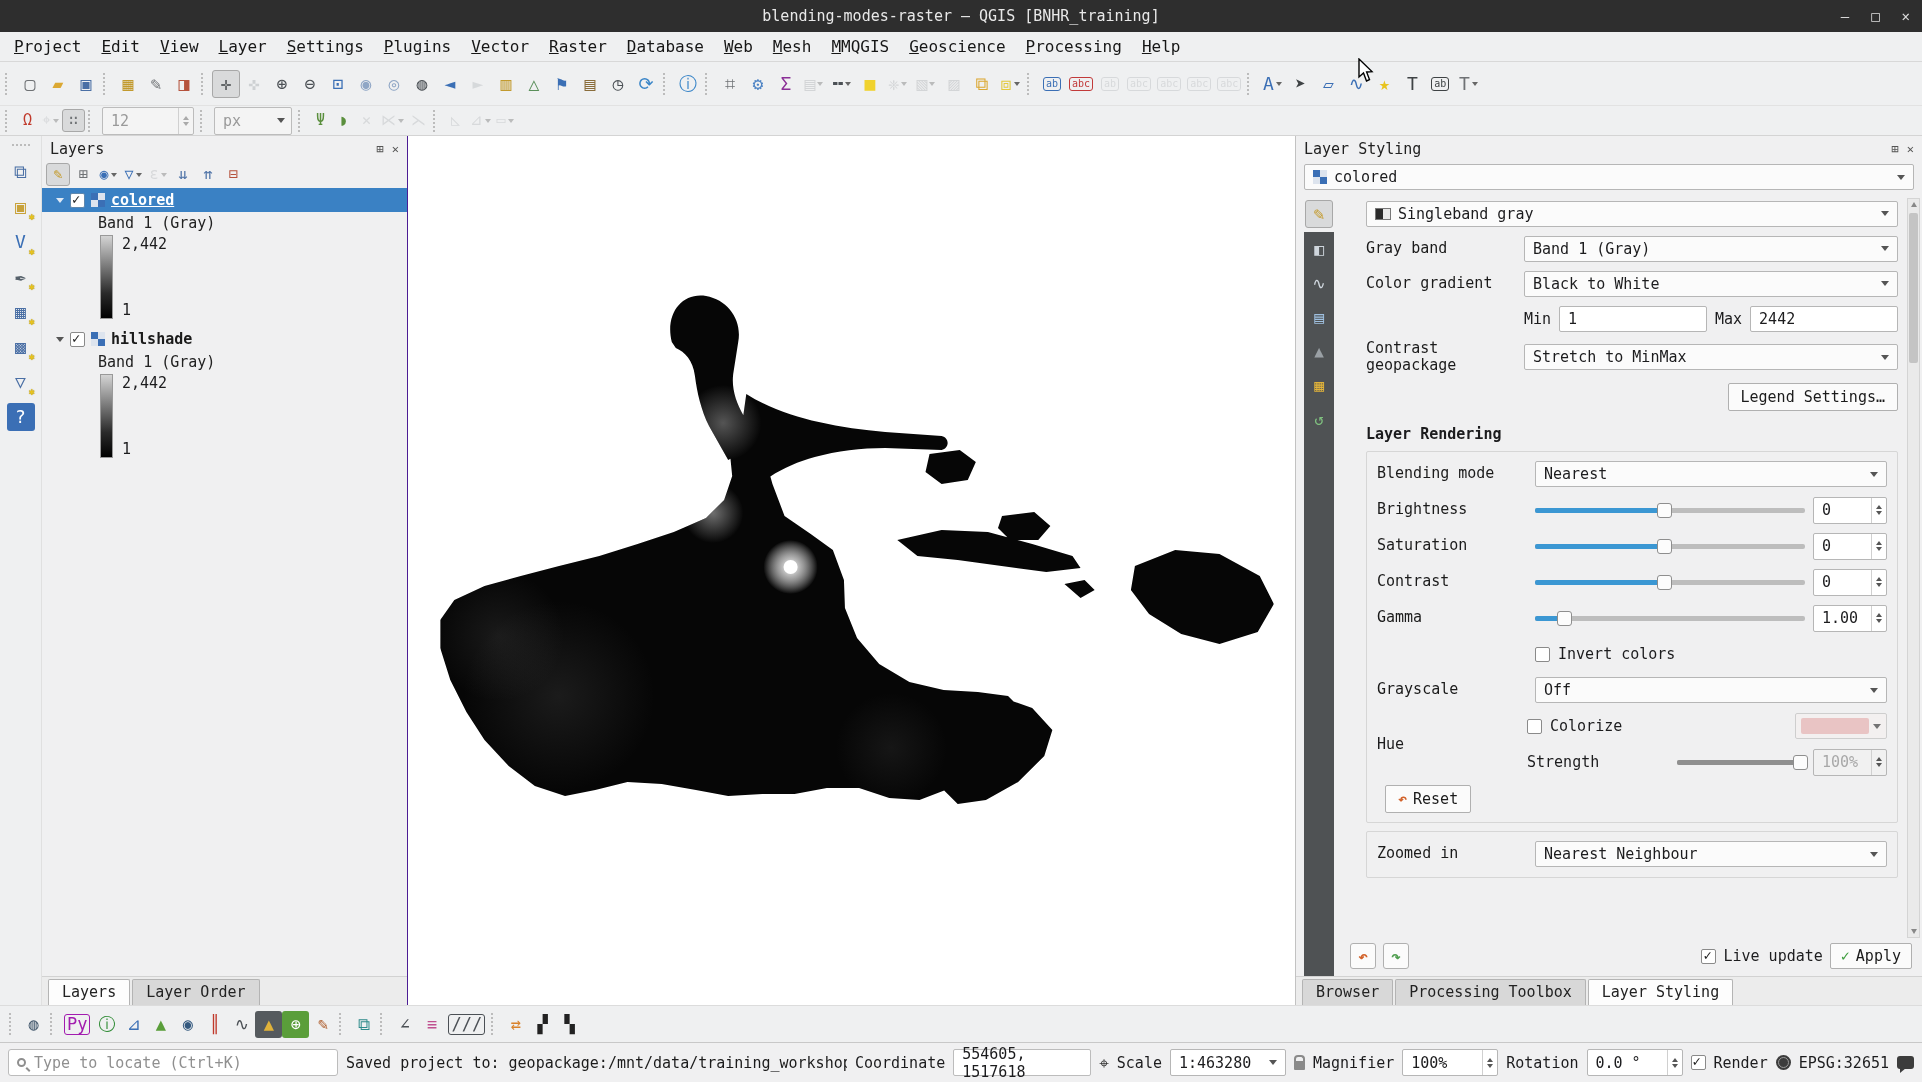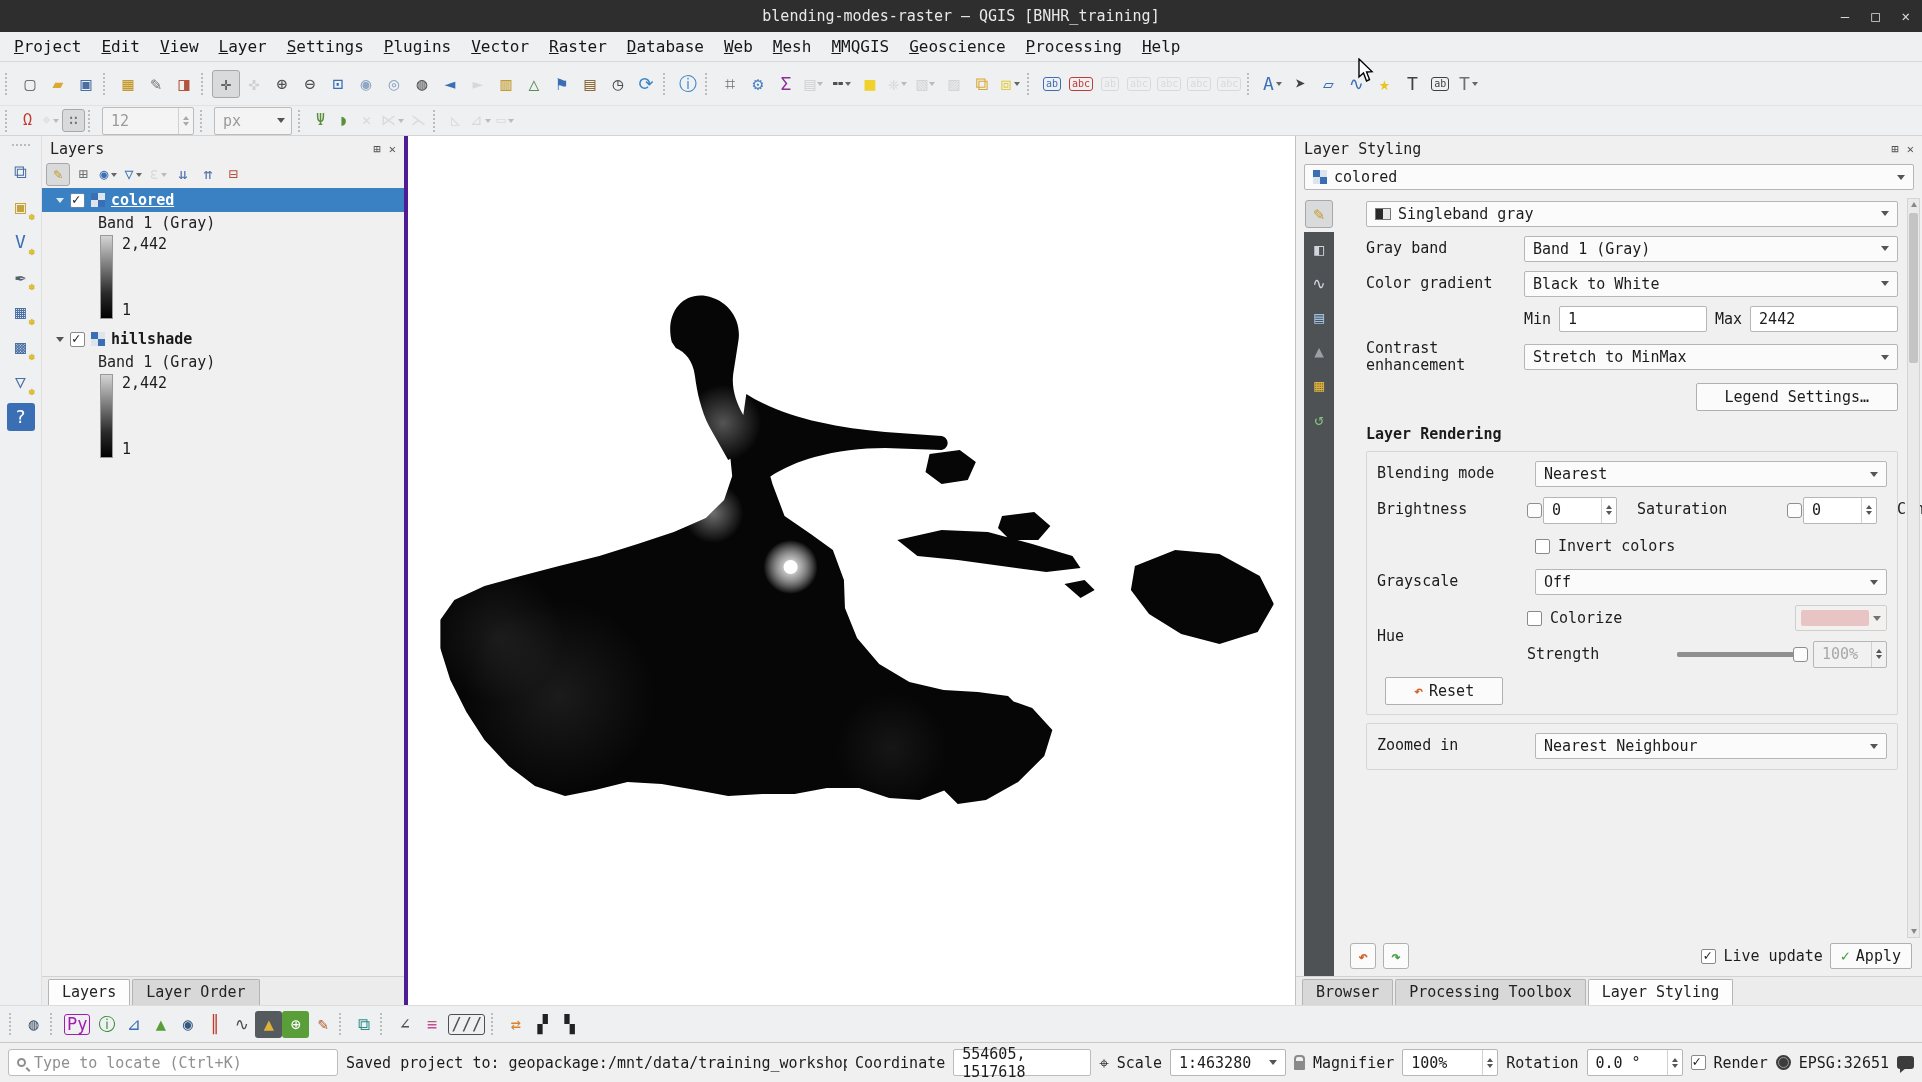--- a/index.html
+++ b/index.html
@@ -44,21 +44,21 @@
   .tb-spin .sp-btns i:last-child,.tb-select .sp-btns i:last-child { border-top-color:#aaa; }
   .caret { width:0; height:0; border-left:4px solid transparent; border-right:4px solid transparent; border-top:5px solid #555; flex:none; }
 
   
   .main { height:869px; display:flex; flex:none; }
   .leftbar { width:42px; background:#eff0f1; display:flex; flex-direction:column; align-items:center; padding-top:8px; gap:7px; border-right:1px solid #e0e0e0; }
   .leftbar::before { content:""; width:18px; height:5px; border-top:2px dotted #bcbcbc; }
   .leftbar .icon { min-width:28px; }
 
   
-  .layers-panel { width:366px; background:#f0f0f1; border-right:4px solid #4c1d95; display:flex; flex-direction:column; }
+  .layers-panel { width:366px; background:#f0f0f1; border-right:1px solid #4c1d95; display:flex; flex-direction:column; }
   .dock-header { height:25px; display:flex; align-items:center; padding:0 8px; flex:none; }
   .dock-title { font-size:15px; color:#222; }
   .dock-btns { margin-left:auto; display:flex; gap:8px; }
   .dock-btns .db { font-size:12px; color:#555; line-height:1; }
   .ltoolbar { height:27px; display:flex; align-items:center; padding:0 4px; gap:1px; flex:none; }
   .ltoolbar .icon { min-width:24px; height:23px; }
   .ltoolbar .icon .glyph { font-size:15px; }
   .tree { flex:1; overflow:hidden; font-size:15px; }
   .tree-row { height:24px; display:flex; align-items:center; gap:6px; padding-left:14px; }
   .tree-row.selected { background:var(--selection); }
@@ -100,21 +100,21 @@
   .row { display:flex; align-items:center; min-height:27px; gap:8px; }
   .row.right { justify-content:flex-end; }
   .lbl { width:150px; flex:none; color:#1b1b1b; line-height:1.15; }
   .combo.val { flex:1; }
   .mmrow { flex:1; display:flex; align-items:center; gap:8px; }
   .mini { flex:none; }
   .tinput { flex:1; height:26px; background:#fff; border:1px solid #b6b6b6; border-radius:2px; display:flex; align-items:center; padding:0 8px; }
   .collapser { gap:8px; min-height:24px; }
   .tri-r { width:0; height:0; border-top:5px solid transparent; border-bottom:5px solid transparent; border-left:6px solid #333; flex:none; }
   .bold { font-weight:bold; }
-  .btn { font-family:inherit; font-size:15px; background:#fbfbfb; border:1px solid #b0b0b0; border-radius:2px; padding:4px 28px; display:inline-flex; align-items:center; gap:6px; color:#1b1b1b; }
+  .btn { font-family:inherit; font-size:15px; background:#fbfbfb; border:1px solid #b0b0b0; border-radius:2px; padding:4px 12px; display:inline-flex; align-items:center; gap:6px; color:#1b1b1b; }
   .sec-title { font-weight:bold; margin-top:6px; }
   .group { border:1px solid #d6d6d6; border-radius:2px; padding:9px 10px; display:flex; flex-direction:column; gap:9px; }
   .slider { flex:1; position:relative; height:16px; }
   .slider .track { position:absolute; left:0; right:0; top:6px; height:5px; background:#bdbdbd; border-radius:2px; }
   .slider .fill { position:absolute; left:0; top:6px; height:5px; background:var(--slider_fill); border-radius:2px; }
   .slider .handle { position:absolute; top:1px; width:15px; height:15px; background:#fcfcfc; border:1px solid #8e8e8e; border-radius:3px; }
   .slider.disabled .fill { background:#8f8f8f; }
   .spinbox { width:74px; height:27px; background:#fff; border:1px solid #b6b6b6; border-radius:2px; display:flex; align-items:center; flex:none; }
   .spinbox .val { flex:1; padding-left:8px; }
   .spinbox.disabled { background:#f1f1f1; color:#a8a8a8; }
@@ -633,39 +633,39 @@
             <div class="row">
               <span class="lbl"></span>
               <div class="mmrow">
                 <span class="mini">Min</span>
                 <div class="tinput">1</div>
                 <span class="mini">Max</span>
                 <div class="tinput">2442</div>
               </div>
             </div>
             <div class="row">
-              <span class="lbl">Contrast enhancement</span>
+              <span class="lbl">Contrast geopackage</span>
               <div class="combo val">
                 <span>Stretch to MinMax</span>
                 <span class="caret"></span>
               </div>
             </div>
             <div class="row right">
               <button class="btn">Legend Settings…</button>
             </div>
             <div class="sec-title">Layer Rendering</div>
             <div class="group">
               <div class="row">
                 <span class="lbl">Blending mode</span>
                 <div class="combo val">
                   <span>Nearest</span>
                   <span class="caret"></span>
                 </div>
               </div>
-              <div id="sliders" style="display: flex; gap: 20px;">
+              <div id="sliders" style="display: flex; flex-direction: column; gap: 9px;">
                   <div class="row">
                     <span class="lbl">Brightness</span>
                     <div class="slider">
                       <div class="track"></div>
                       <div class="fill" style="width: 48%;"></div>
                       <div class="handle" style="left: calc(48% - 8px);"></div>
                     </div>
                     <div class="spinbox">
                       <span class="val">0</span>
                       <span class="sp-btns">

